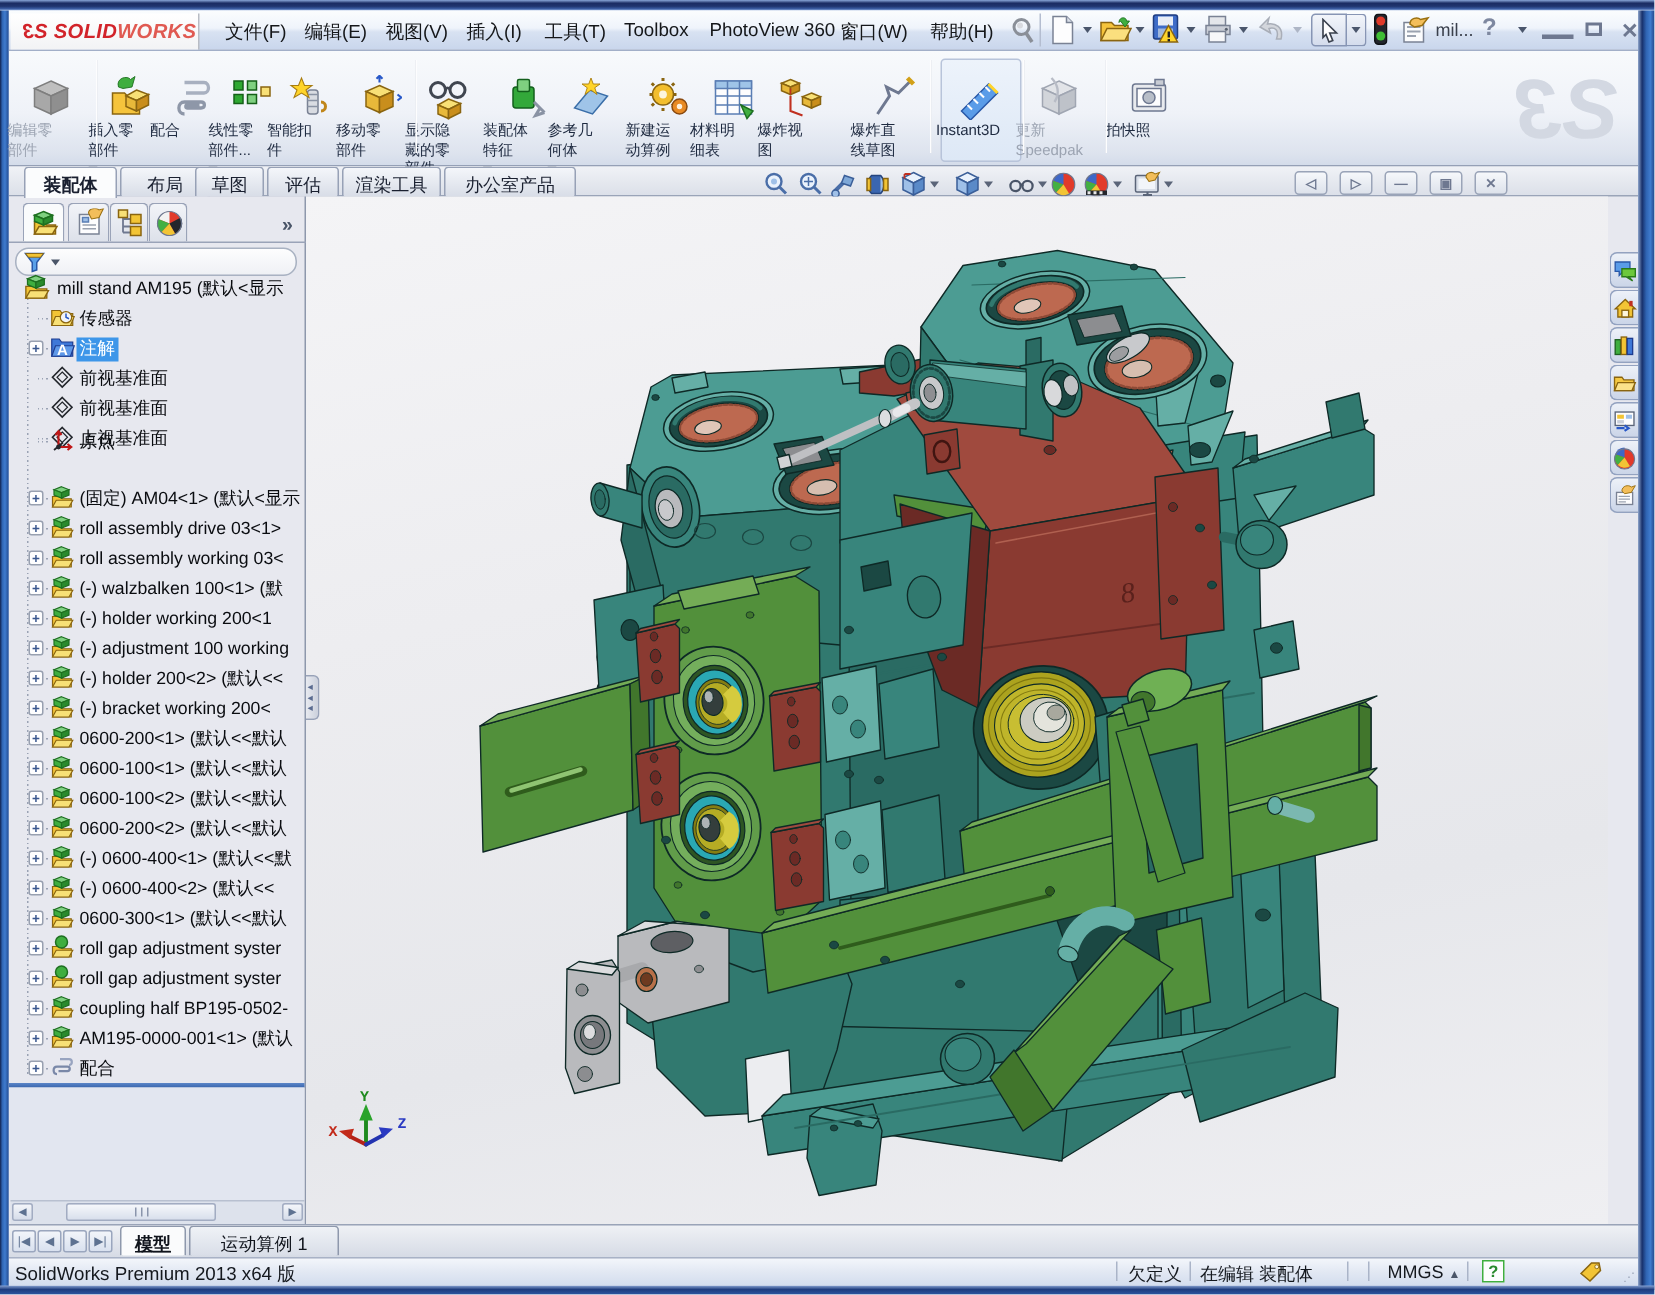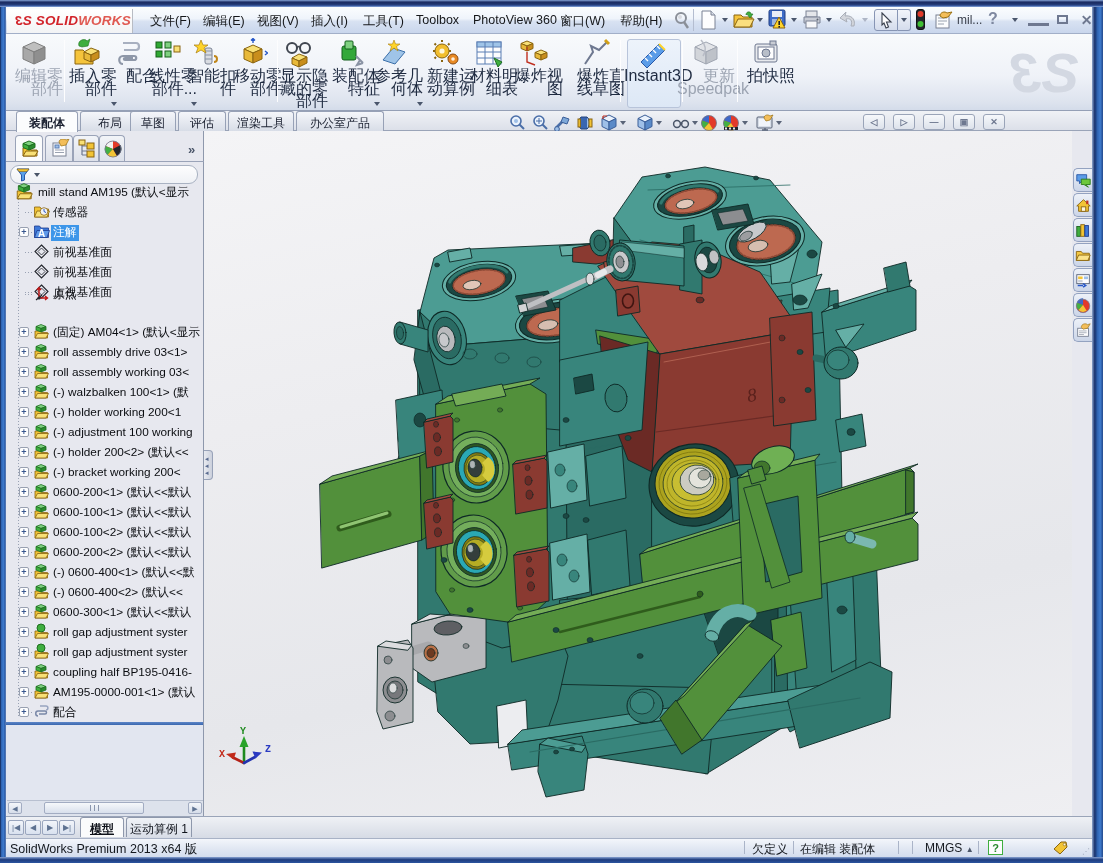--- a/index.html
+++ b/index.html
@@ -5,21 +5,21 @@
 html,body{width:1103px;height:863px;overflow:hidden;font-family:"Liberation Sans",sans-serif;position:relative;background:#E7E8EF}
 .abs{position:absolute}
 #frametop{left:0;top:0;width:1103px;height:7px;background:linear-gradient(#89A6D8 0%,#1B2C63 30%,#20356F 60%,#3D5FA6 85%,#9DB8E4 100%)}
 #frameL{left:0;top:7px;width:6px;height:853px;background:linear-gradient(90deg,#10214E 0%,#2F64B2 25%,#3F7BCE 55%,#2B59A3 85%,#7E97C4 100%)}
 #frameR{left:1092px;top:7px;width:11px;height:853px;background:linear-gradient(90deg,#8FA6CC 0%,#17306B 25%,#2F64B2 50%,#3F7BCE 75%,#24498B 100%)}
 #frameB{left:0;top:857px;width:1103px;height:6px;background:linear-gradient(#87A2D2,#1E3C7E 45%,#2C55A0)}
 #menubar{left:6px;top:7px;width:1086px;height:27px;background:linear-gradient(#FBFDFE 0%,#EFF4FB 45%,#D8E2F2 55%,#C9D6EC 100%);border-bottom:1px solid #A2AFC8}
 #logo{left:7px;top:9px;width:126px;height:24px;background:linear-gradient(#FFFFFF,#F2F3F5);border-right:1px solid #B8BCC4;color:#D2232A;font-weight:bold;font-style:italic;font-size:13.5px;line-height:24px;padding-left:8px;letter-spacing:0.2px}
 .menu{top:13px;height:18px;font-size:12.5px;color:#15171A;white-space:nowrap}
 #ribbon{left:6px;top:34px;width:1086px;height:77px;background:linear-gradient(#F8FAFC 0%,#EFF2F8 55%,#DDE3EE 90%,#D4DCEA 100%);border-bottom:1px solid #95A0B6}
-.rbtn{top:38px;text-align:right;font-size:16px;line-height:12.5px;color:#1E2A40}
+.rbtn{top:50px;text-align:left;font-size:10px;line-height:12.5px;color:#1E2A40}
 .rbtn .lbl{margin-top:2px}
 .rbtn.dis{color:#9CA4B2}
 .ric{display:block;margin:0 auto}
 .rsep{top:40px;width:1px;height:62px;background:#C2CAD8;border-right:1px solid #FDFDFE}
 .darr{width:0;height:0;border-left:3.5px solid transparent;border-right:3.5px solid transparent;border-top:4px solid #4A566C;display:inline-block}
 #tabrow{left:6px;top:111px;width:1086px;height:20px;background:linear-gradient(#F0F2F6,#DCE0E9);border-bottom:1px solid #9AA4B8}
 .ctab{top:111px;height:20px;border:1px solid #97A1B6;border-bottom:none;border-radius:3px 3px 0 0;font-size:12px;text-align:center;color:#1A2030;background:linear-gradient(#F4F6FA,#D8DDE7);padding-top:3px}
 .ctab.act{background:#FBFCFD;font-weight:bold;height:21px;z-index:3}
 #panel{left:6px;top:131px;width:198px;height:685px;background:#E7E8EF;border-right:1px solid #8E98AC}
 .ptab{top:135px;height:26px;border:1px solid #9AA3B8;border-bottom:none;border-radius:4px 4px 0 0;background:linear-gradient(#F2F4F8,#DDE1EA)}
@@ -642,21 +642,21 @@
 <div class="abs trow" style="top:662px">
     <div class="abs" style="left:19px;top:10px;width:8px;height:1px;background-image:repeating-linear-gradient(90deg,#9AA2B4 0 1px,transparent 1px 3px)"></div>
     <div class="exp">+</div>
     <svg class="abs" style="left:27px;top:1px" width="17" height="17" viewBox="0 0 17 17">
       <path d="M2 8 H7 L8.5 9.5 H14.5 V15 H2 Z" fill="#F2C435" stroke="#8A6510" stroke-width="0.8"></path>
       <path d="M2 15 L4.5 10.5 H15.5 L13 15 Z" fill="#F8E076" stroke="#8A6510" stroke-width="0.8"></path>
       <path d="M8 1.5 L13 3.5 L8 5.5 L3 3.5 Z" fill="#7FD080" stroke="#1E7020" stroke-width="0.8"></path>
       <path d="M3 3.5 L8 5.5 V9 L3 7 Z" fill="#3FAE3F" stroke="#1E7020" stroke-width="0.8"></path>
       <path d="M13 3.5 L8 5.5 V9 L13 7 Z" fill="#2A8A2E" stroke="#1E7020" stroke-width="0.8"></path>
     </svg>
-    <div class="txt">coupling half BP195-0416-</div>
+    <div class="txt">coupling half BP195-0502-</div>
   </div>
 <div class="abs trow" style="top:682px">
     <div class="abs" style="left:19px;top:10px;width:8px;height:1px;background-image:repeating-linear-gradient(90deg,#9AA2B4 0 1px,transparent 1px 3px)"></div>
     <div class="exp">+</div>
     <svg class="abs" style="left:27px;top:1px" width="17" height="17" viewBox="0 0 17 17">
       <path d="M2 8 H7 L8.5 9.5 H14.5 V15 H2 Z" fill="#F2C435" stroke="#8A6510" stroke-width="0.8"></path>
       <path d="M2 15 L4.5 10.5 H15.5 L13 15 Z" fill="#F8E076" stroke="#8A6510" stroke-width="0.8"></path>
       <path d="M8 1.5 L13 3.5 L8 5.5 L3 3.5 Z" fill="#7FD080" stroke="#1E7020" stroke-width="0.8"></path>
       <path d="M3 3.5 L8 5.5 V9 L3 7 Z" fill="#3FAE3F" stroke="#1E7020" stroke-width="0.8"></path>
       <path d="M13 3.5 L8 5.5 V9 L13 7 Z" fill="#2A8A2E" stroke="#1E7020" stroke-width="0.8"></path>
@@ -720,21 +720,21 @@
       <rect x="3" y="7" width="12" height="9" fill="#FDFDFE" stroke="#7A8294"></rect>
       <path d="M4.5 10 H13 M4.5 12 H13 M4.5 14 H10" stroke="#9AA2B0" stroke-width="0.9"></path>
       <path d="M7 6 C7 2 12 1 14 3 L17 2 L14 7 L9 8 Z" fill="#F3BE5A" stroke="#9A7010" stroke-width="0.7"></path>
     </svg></div>
 <div class="abs" id="bottombar"></div>
 <div class="abs vcr" style="left:8px">|◀</div>
 <div class="abs vcr" style="left:25px">◀</div>
 <div class="abs vcr" style="left:42px">▶</div>
 <div class="abs vcr" style="left:59px">▶|</div>
 <div class="abs btab" style="left:80px;width:44px;background:#FAFBFC;font-weight:bold"><span style="text-decoration:underline">模型</span></div>
-<div class="abs btab" style="left:126px;width:66px">运动算例 1</div>
+<div class="abs btab" style="left:126px;width:100px">运动算例 1</div>
 <div class="abs" id="statusbar"></div>
 <div class="abs" style="left:10px;top:841px;font-size:12.5px;color:#14181E">SolidWorks Premium 2013 x64 版</div>
 <div class="abs" style="left:752px;top:841px;font-size:12px;color:#14181E">欠定义</div>
 <div class="abs" style="left:800px;top:841px;font-size:12px;color:#14181E">在编辑 装配体</div>
 <div class="abs" style="left:925px;top:841px;font-size:12px;color:#14181E">MMGS <span style="font-size:8px;color:#4A5568">▲</span></div>
 <div class="abs" style="left:744px;top:841px;width:1px;height:13px;background:#AAB4C8"></div>
 <div class="abs" style="left:793px;top:841px;width:1px;height:13px;background:#AAB4C8"></div>
 <div class="abs" style="left:898px;top:841px;width:1px;height:13px;background:#AAB4C8"></div>
 <div class="abs" style="left:912px;top:841px;width:1px;height:13px;background:#AAB4C8"></div>
 <div class="abs" style="left:978px;top:841px;width:1px;height:13px;background:#AAB4C8"></div>

